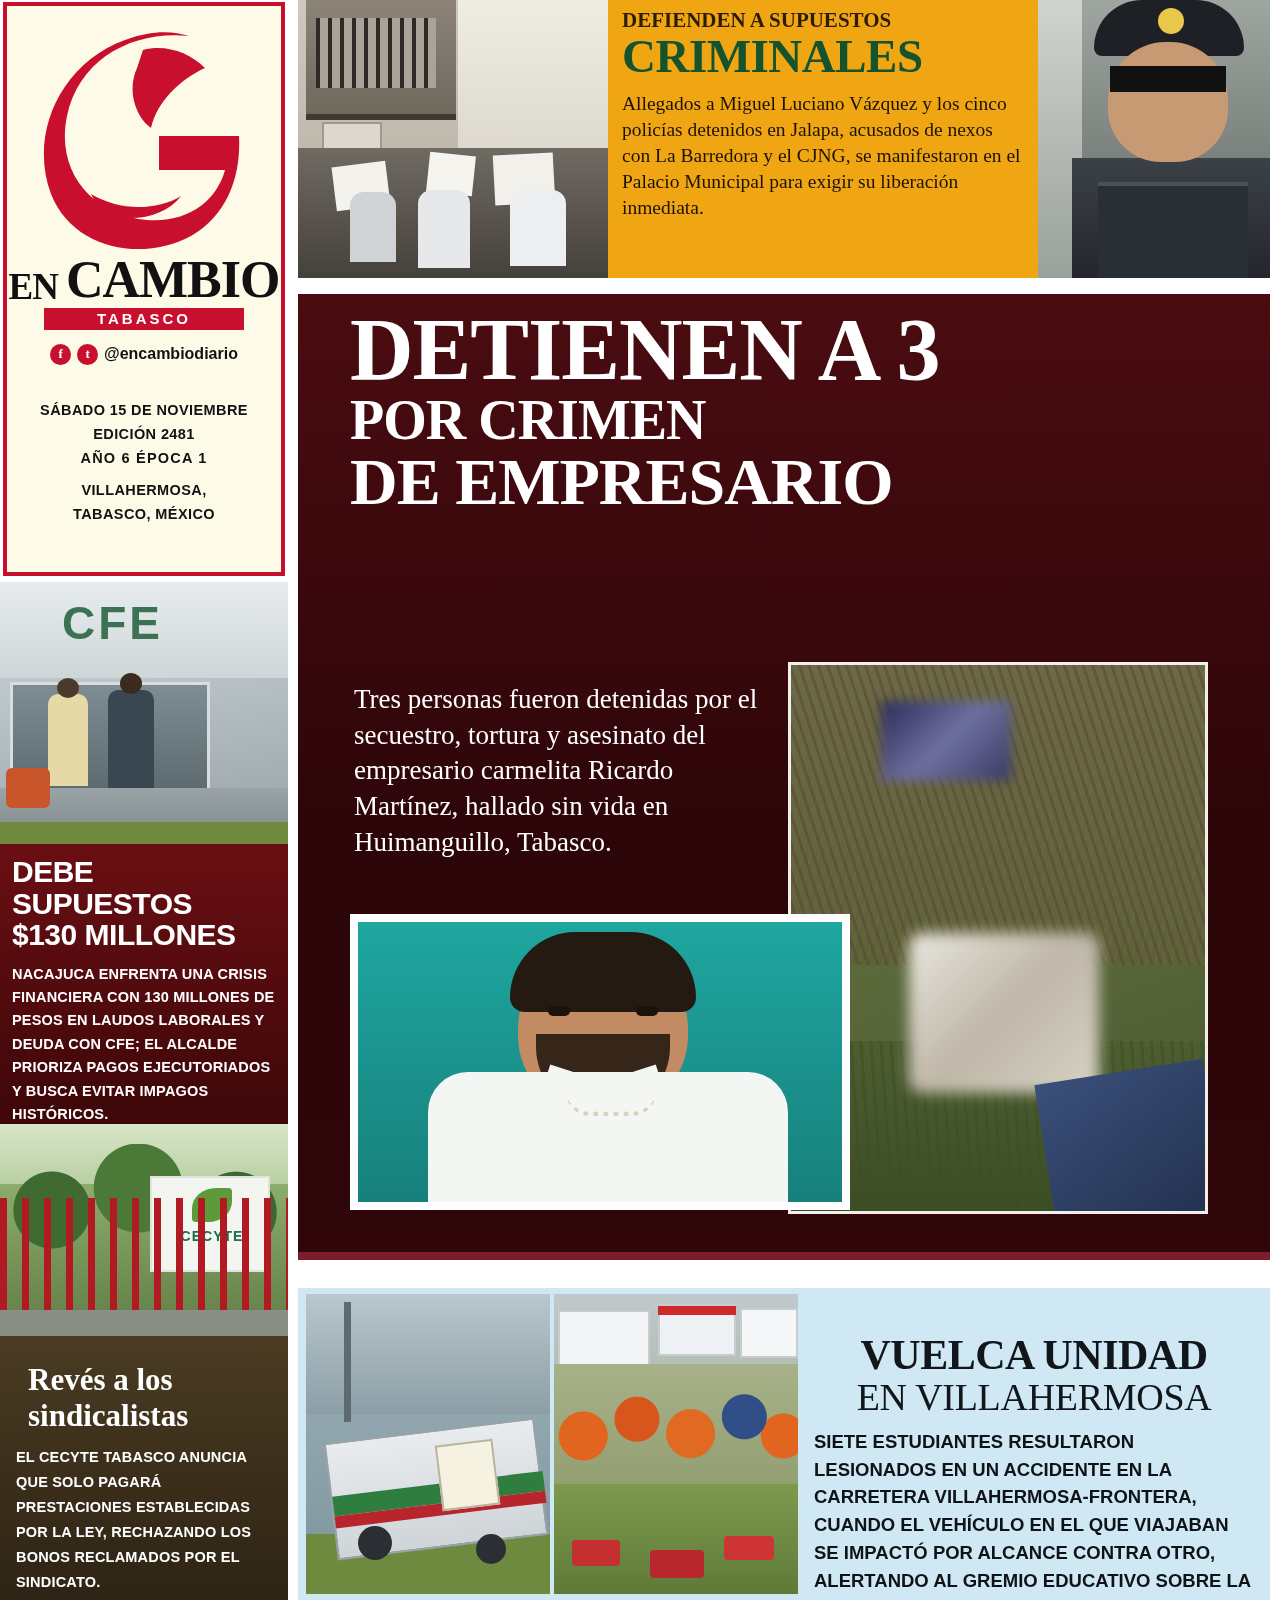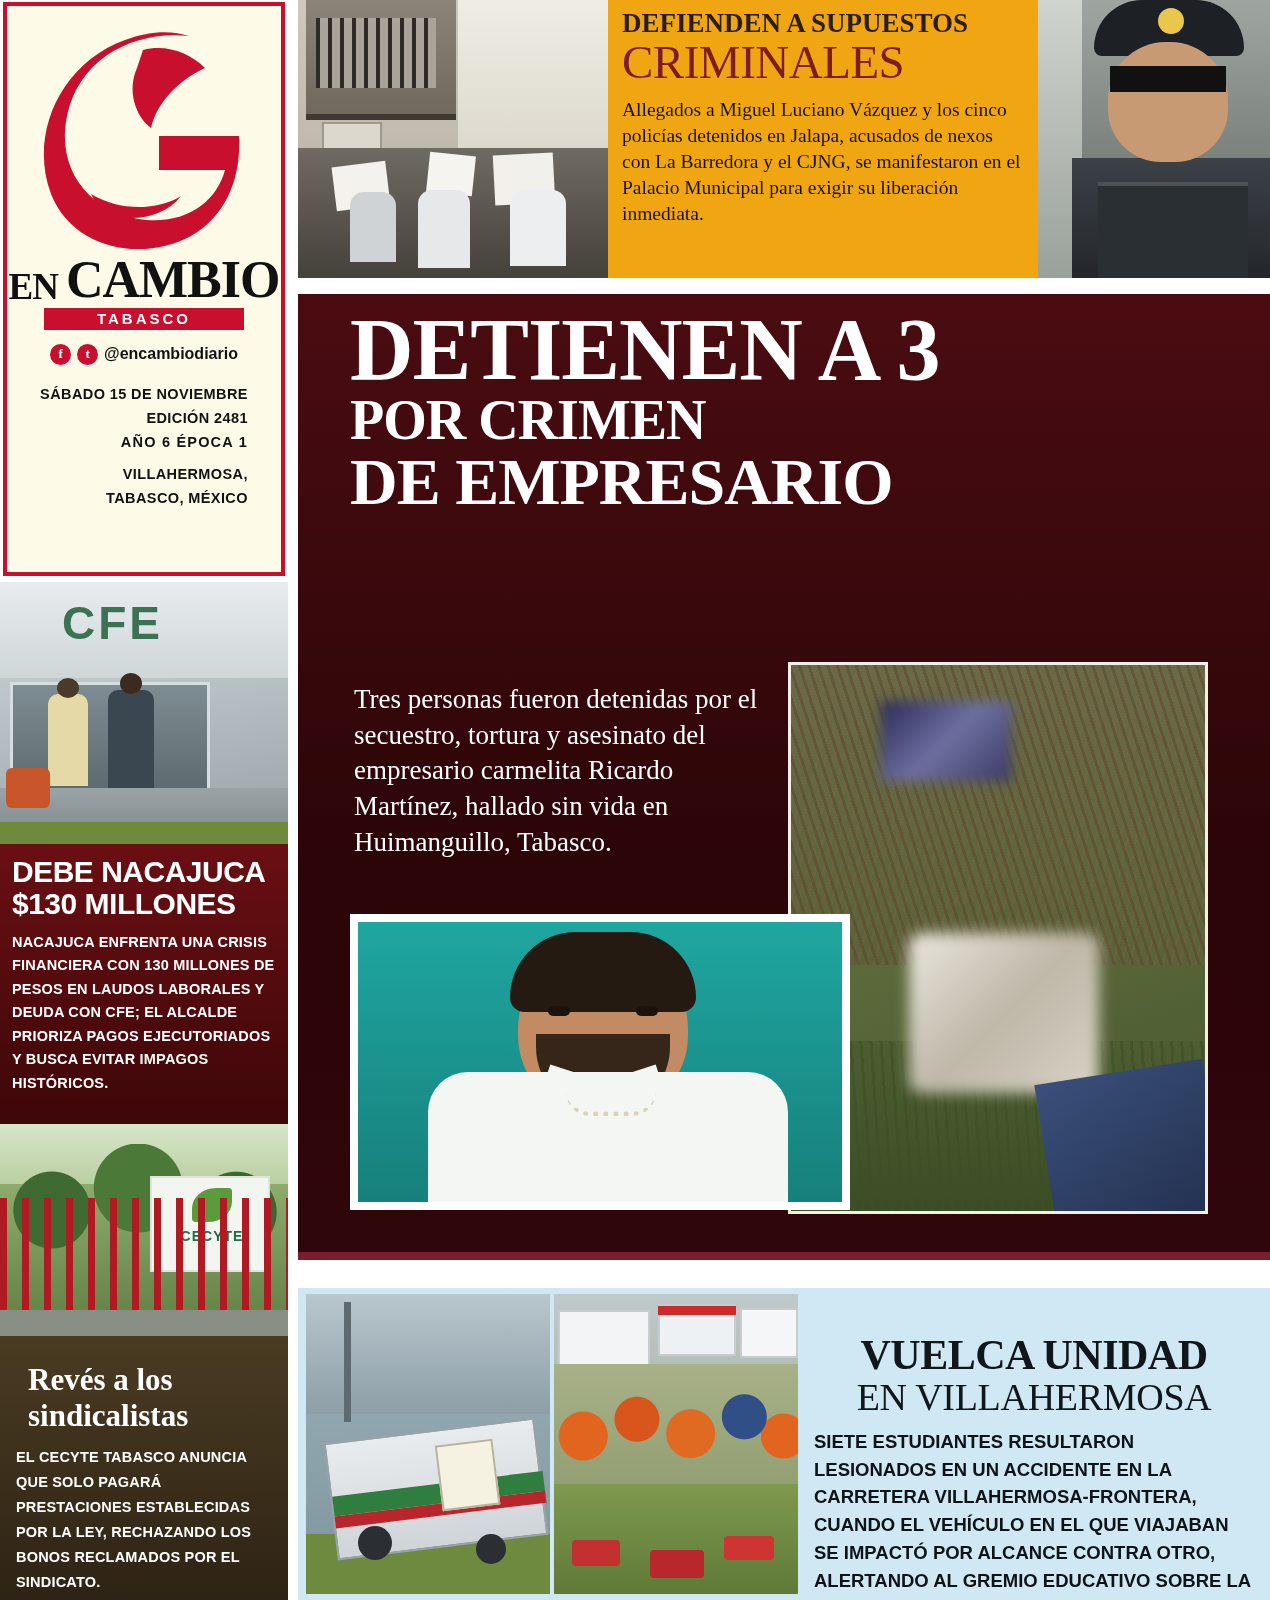--- a/index.html
+++ b/index.html
@@ -92,22 +92,22 @@
     background: #c8102e;
     color: #fff;
     display: flex; align-items: center; justify-content: center;
     font-size: 13px;
     font-family: "Liberation Serif", serif;
     font-weight: bold;
   }
   #social-handle { font-weight: bold; font-size: 16px; }
 
   #issue-block {
-    margin-top: 18px;
-    text-align: right;
+    margin-top: 34px;
+    text-align: center;
     font-size: 14.5px;
     font-weight: bold;
     line-height: 1.65;
     letter-spacing: 0.4px;
     color: #111;
   }
   #issue-block .line-spaced { letter-spacing: 1.2px; }
 
   
   #cfe-photo {
@@ -303,30 +303,30 @@
   #top-photo-left .h3{position:absolute;left:212px;bottom:12px;width:56px;height:76px;background:#eceef0;border-radius:14px 14px 0 0;}
 
   #top-text {
     position: absolute; left: 310px; top: 0; width: 430px; height: 278px;
     background: #f0a612;
     padding: 10px 14px 8px 14px;
   }
   #top-text .kicker {
     font-family: "Liberation Serif", serif;
     font-weight: bold;
-    font-size: 27px;
+    font-size: 21px;
     color: #2b1d06;
     letter-spacing: 0px;
     line-height: 1;
   }
   #top-text .head {
     font-family: "Liberation Serif", serif;
-    font-weight: normal;
+    font-weight: bold;
     font-size: 47px;
-    color: #7f1d1d;
+    color: #14532d;
     line-height: 1.02;
     margin-top: 2px;
     letter-spacing: -0.5px;
   }
   #top-text .body {
     margin-top: 10px;
     font-family: "Liberation Serif", serif;
     font-size: 19.5px;
     line-height: 1.34;
     color: #1c1204;
@@ -610,21 +610,21 @@
       <div class="glass"></div>
       <div class="person1"></div>
       <div class="person2"></div>
       <div class="ground"></div>
       <div class="grass"></div>
       <div class="fruit"></div>
     </div>
 
     <div id="nacajuca">
       <h2>
-        <span>DEBE NACAJUCA</span><br>
+        <span>DEBE SUPUESTOS</span><br>
         <span>$130 MILLONES</span>
       </h2>
       <div class="sub">NACAJUCA ENFRENTA UNA CRISIS FINANCIERA CON 130 MILLONES DE PESOS EN LAUDOS LABORALES Y DEUDA CON CFE; EL ALCALDE PRIORIZA PAGOS EJECUTORIADOS Y BUSCA EVITAR IMPAGOS HISTÓRICOS.</div>
     </div>
 
     <div id="cecyte-photo">
       <div class="sky"></div>
       <div class="trees"></div>
       <div class="sign">
         <div class="leaf"></div>

